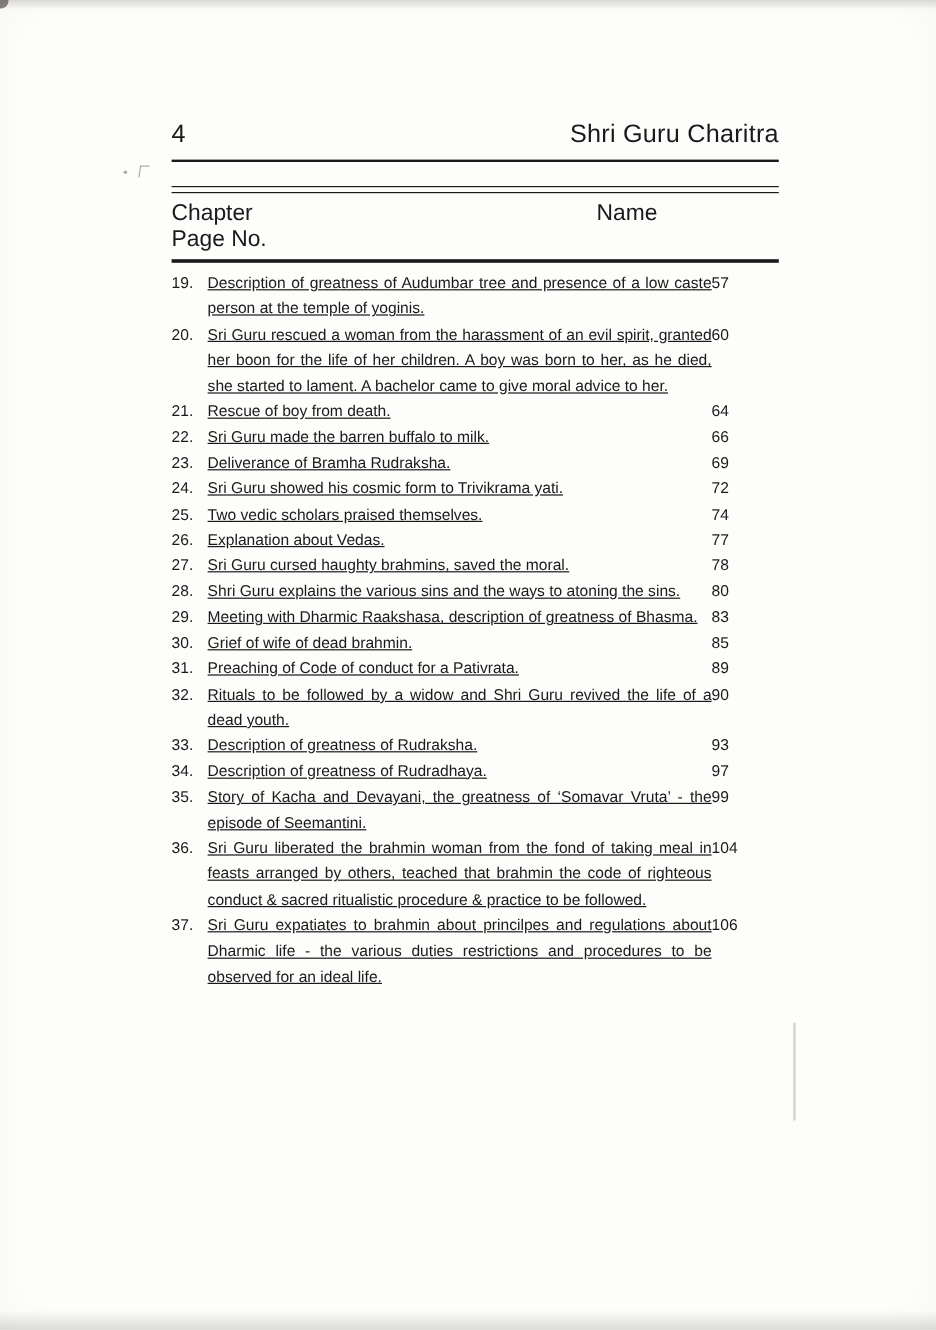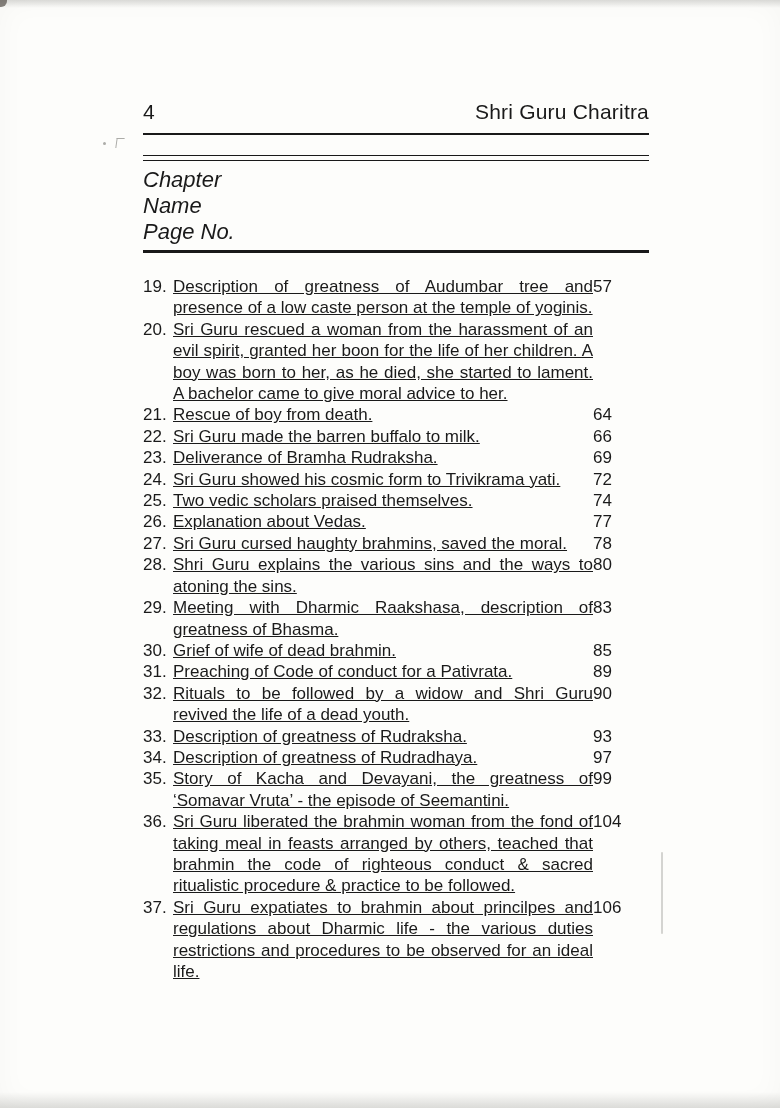--- a/index.html
+++ b/index.html
@@ -50,36 +50,35 @@
     border-top: 2px solid #191919;
   }
   .double-rule {
     margin-top: 20px;
     height: 4px;
     border-top: 1.5px solid #191919;
     border-bottom: 1px solid #191919;
   }
   .col-headers {
     display: grid;
-    grid-template-columns: 1fr;
+    grid-template-columns: 1fr 1fr;
     margin-top: 6px;
-    font-size: 22px;
-    font-style: italic;
+    font-size: 19px;
   }
   .ch-chapter { text-align: left; }
-  .ch-name   { }
+  .ch-name   { text-align: center; }
   .ch-page   { text-align: left; }
   .thick-rule {
     margin-top: 5px;
     height: 2px;
     border-top: 3px solid #191919;
   }
   .entries {
-    margin-top: 21px;
-    font-size: 17px;
+    margin-top: 4px;
+    font-size: 13px;
     line-height: 21.4px;
   }
   .entry {
     display: grid;
     grid-template-columns: 30px 420px 1fr;
   }
   .entry .num {
     text-align: left;
     white-space: nowrap;
   }
@@ -148,20 +147,21 @@
 
     <div class="entries">
         <div class="entry">
           <span class="num">19.</span>
           <span class="txt">Description of greatness of Audumbar tree and presence of a low caste person at the temple of yoginis.</span>
           <span class="pg">57</span>
         </div>
         <div class="entry">
           <span class="num">20.</span>
           <span class="txt">Sri Guru rescued a woman from the harassment of an evil spirit, granted her boon for the life of her children. A boy was born to her, as he died, she started to lament. A bachelor came to give moral advice to her.</span>
+          <span class="pg">60</span>
         </div>
         <div class="entry">
           <span class="num">21.</span>
           <span class="txt">Rescue of boy from death.</span>
           <span class="pg">64</span>
         </div>
         <div class="entry">
           <span class="num">22.</span>
           <span class="txt">Sri Guru made the barren buffalo to milk.</span>
           <span class="pg">66</span>

